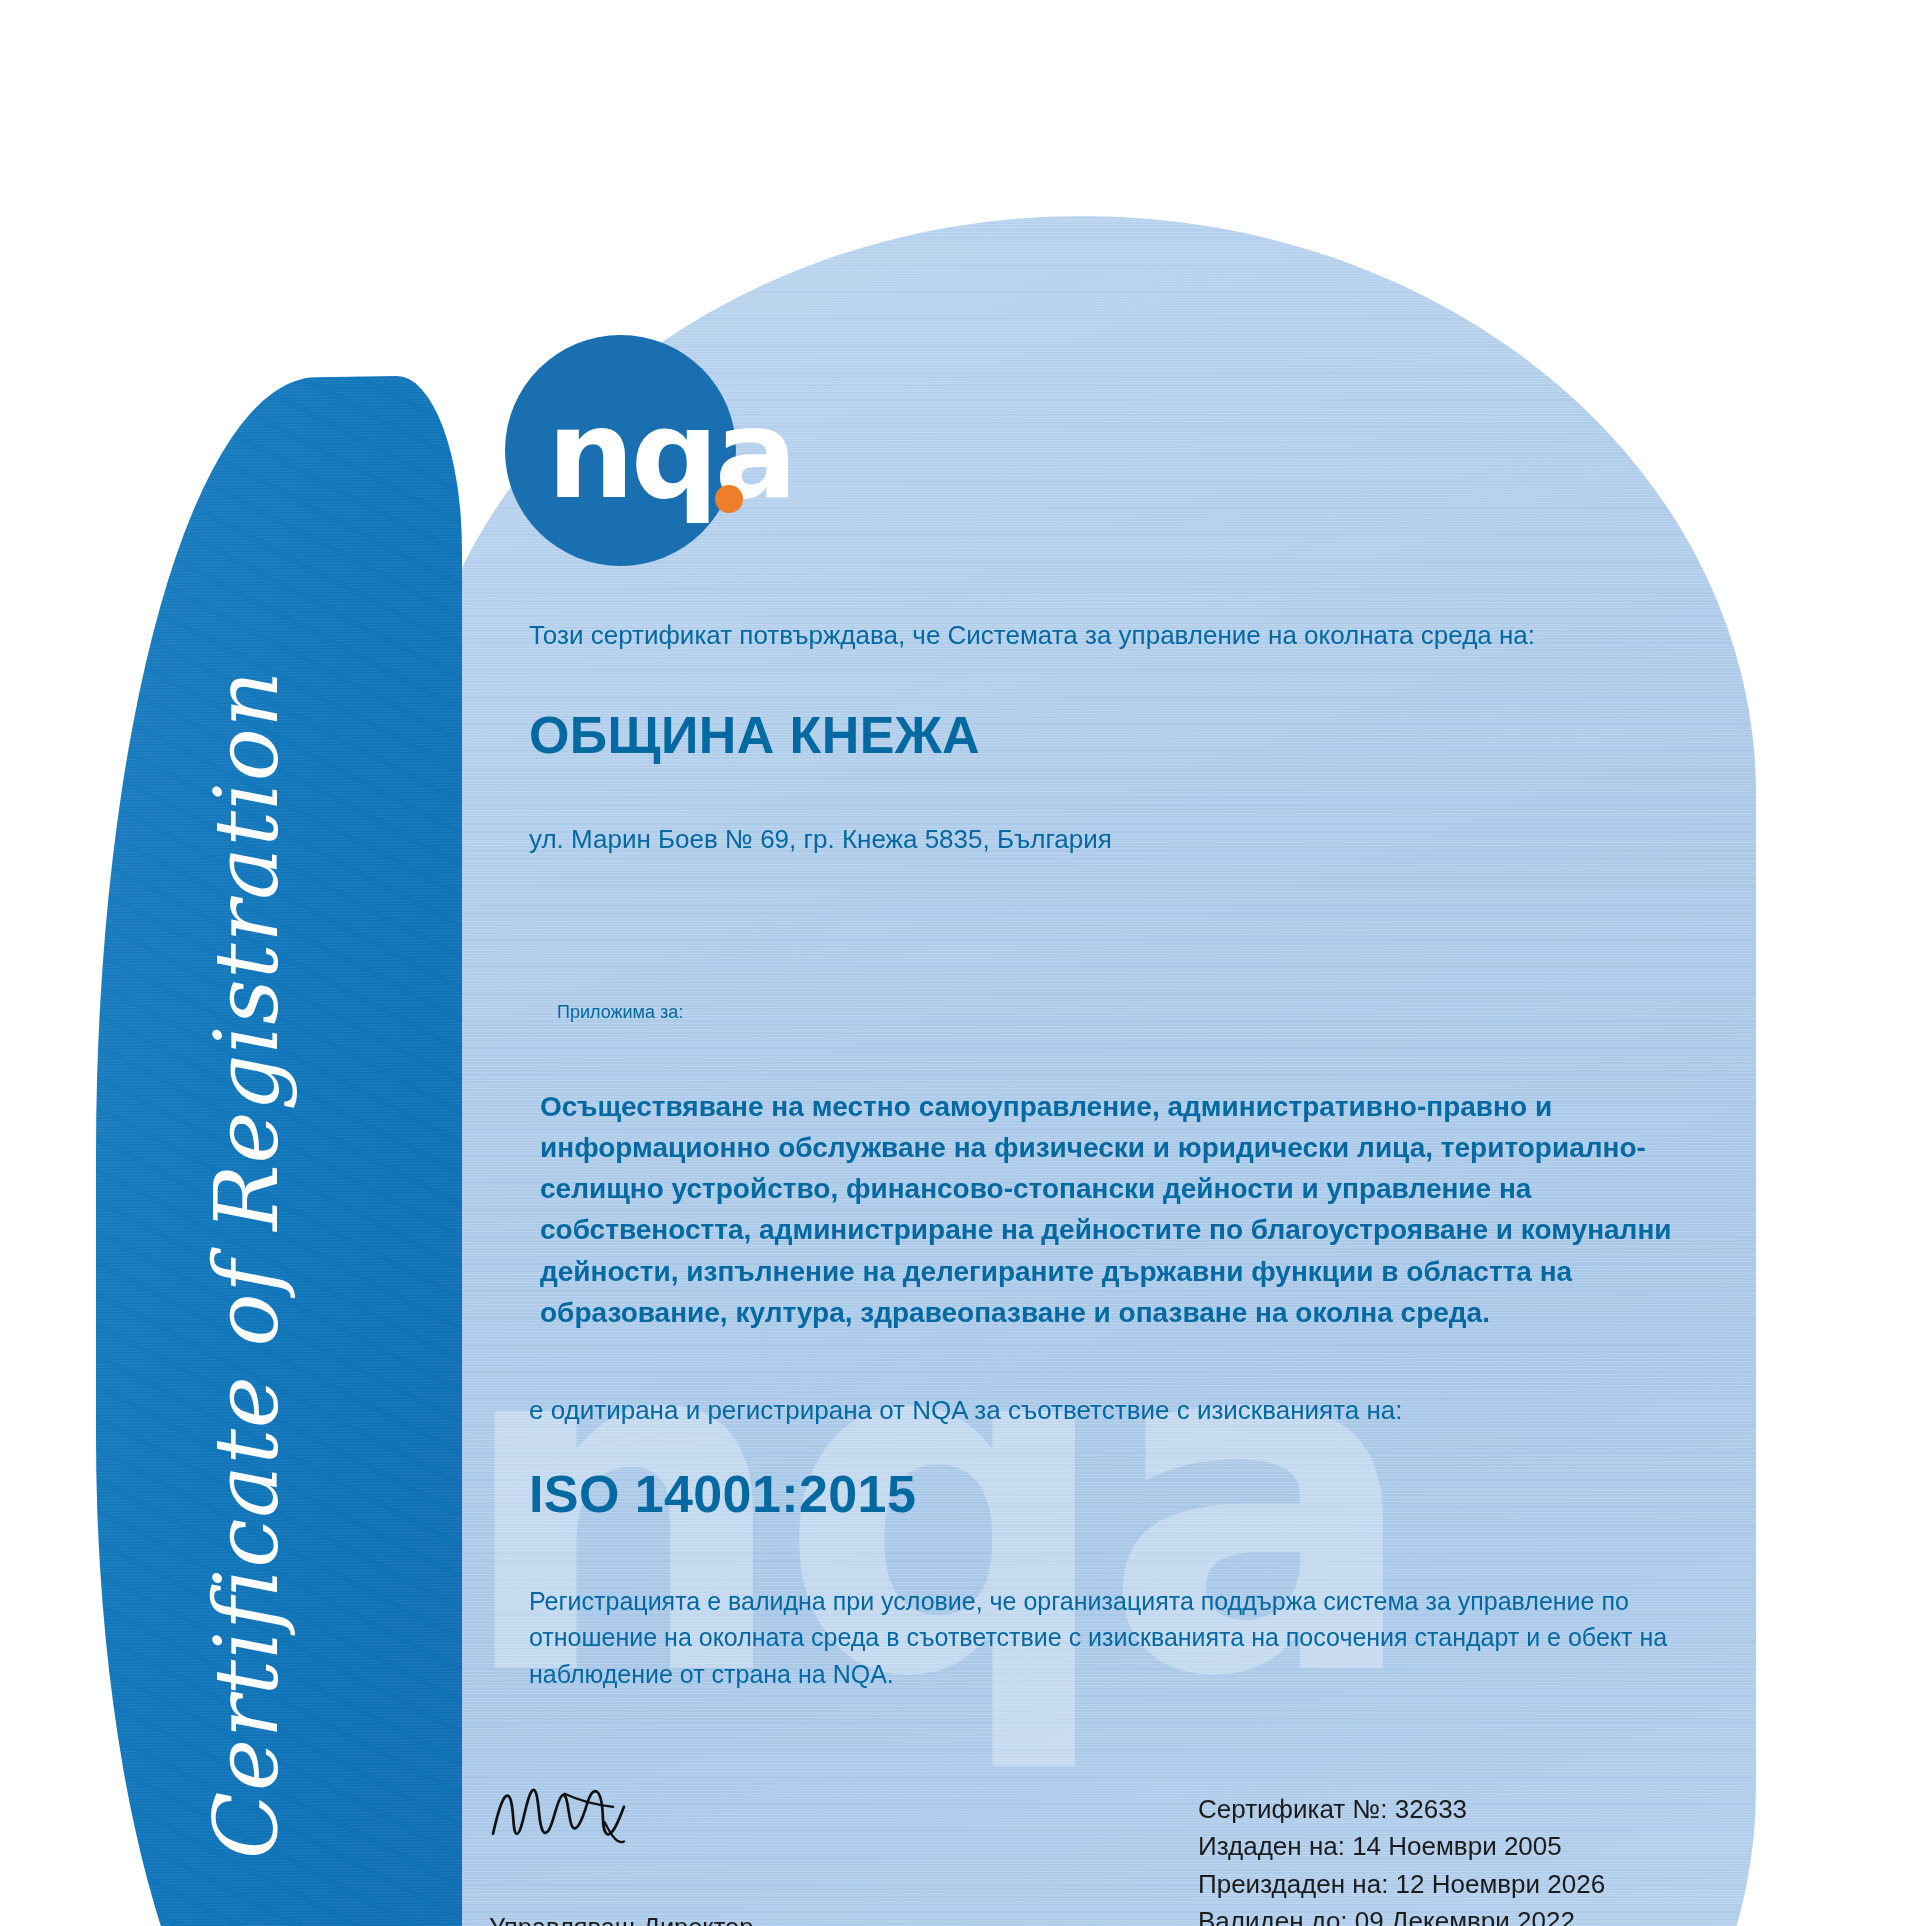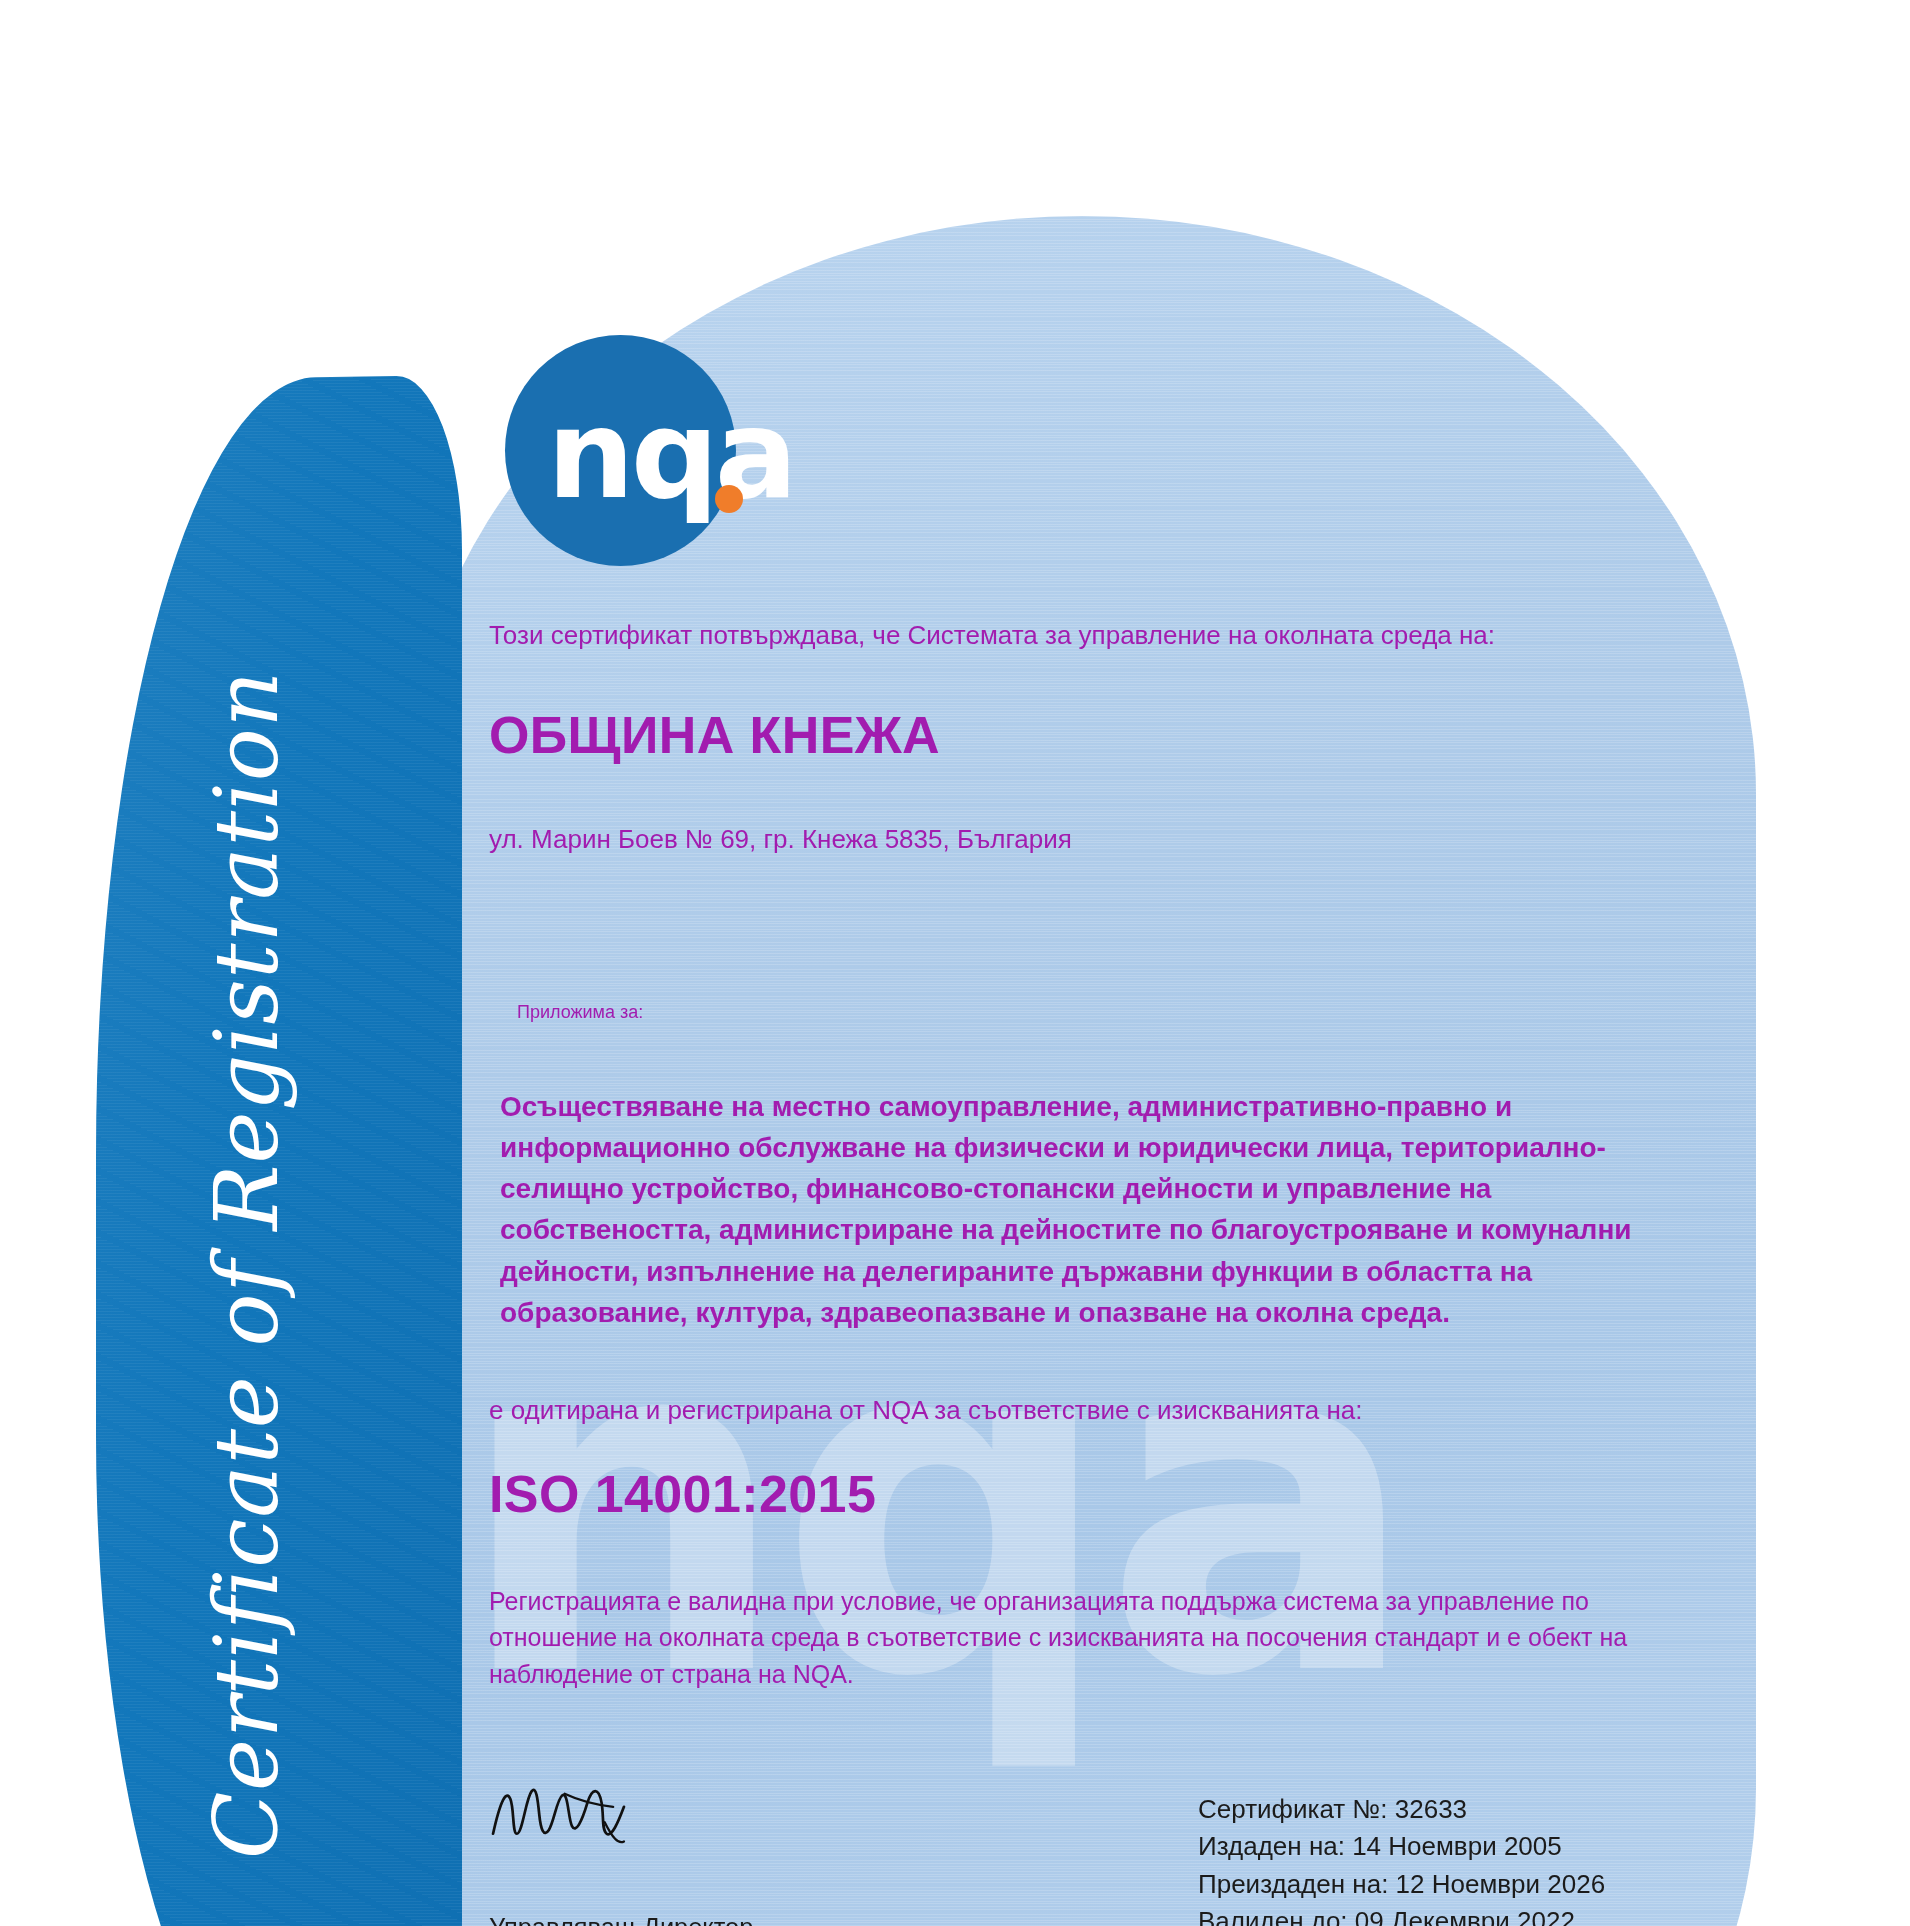--- a/index.html
+++ b/index.html
@@ -146,21 +146,22 @@
     top: 150px;
     width: 28px;
     height: 28px;
     border-radius: 50%;
     background: #f07d2a;
   }
 
   
   .body-text {
     position: absolute;
-    color: #a21caf;
+    color: #0369a1;
+    margin-left: 40px;
   }
   #intro-line {
     left: 489px;
     top: 618px;
     width: 1175px;
     font-size: 26px;
     line-height: 1.35;
   }
   #org-name {
     left: 489px;

